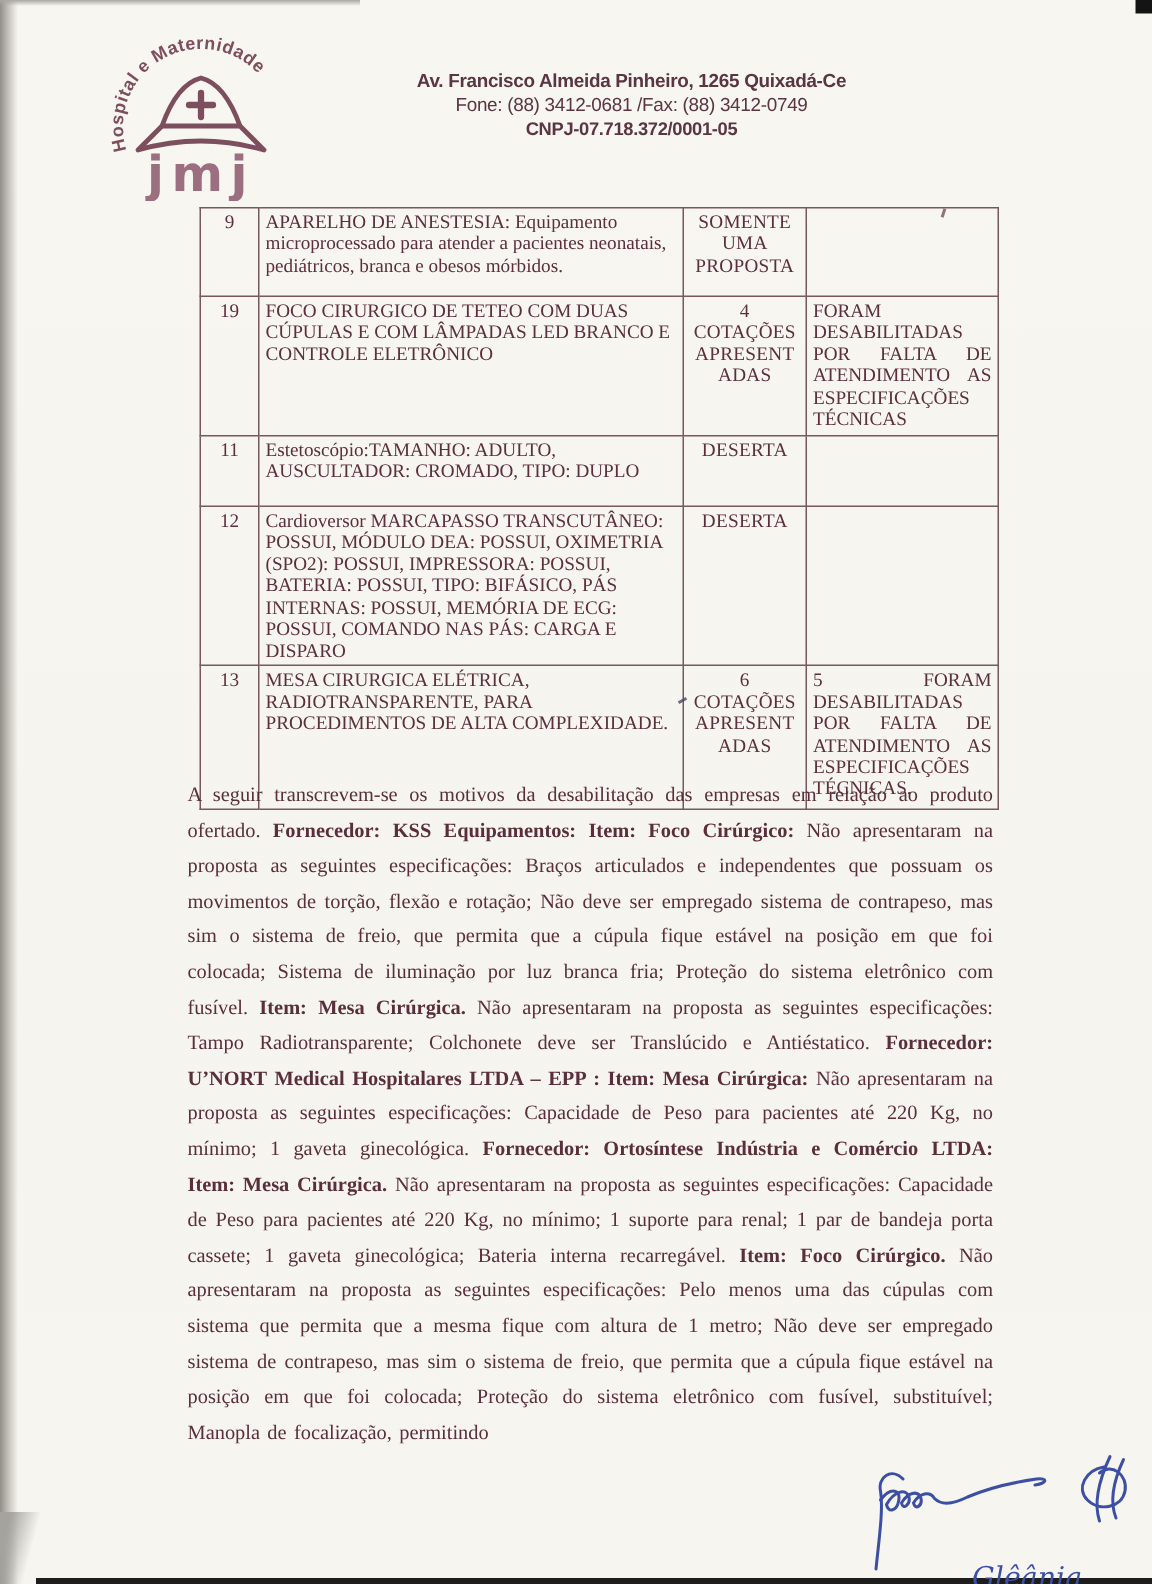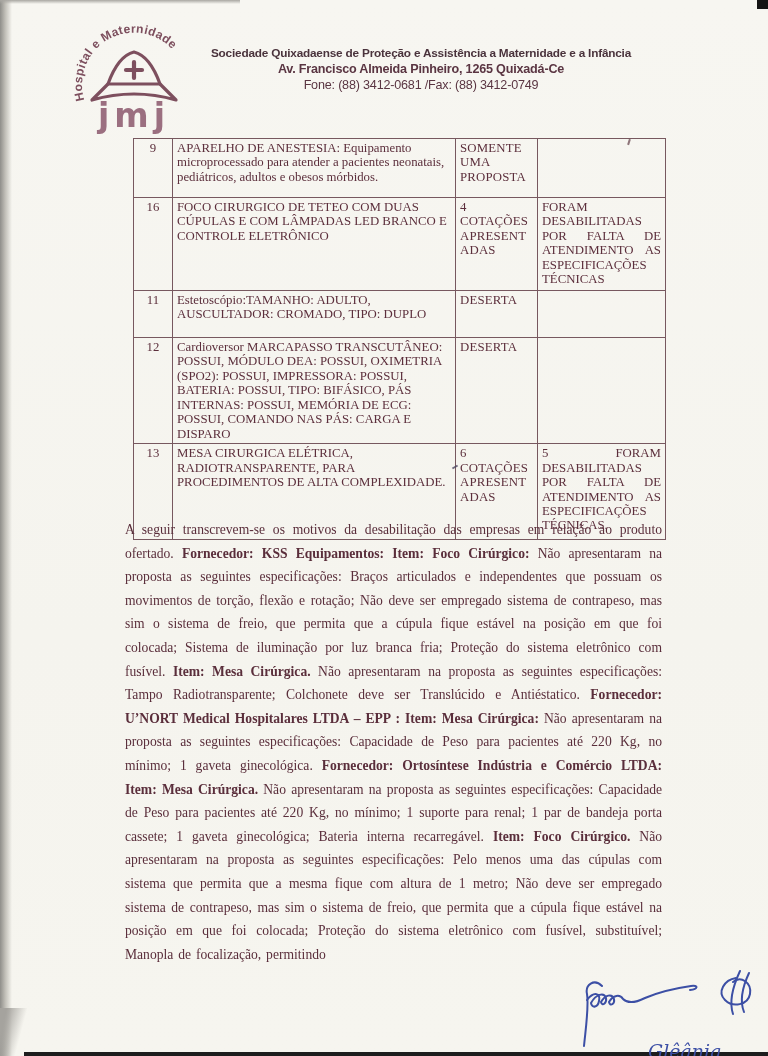--- a/index.html
+++ b/index.html
@@ -38,21 +38,21 @@
   table.items{
     position:absolute;left:133px;top:138px;width:532px;
     border-collapse:collapse;table-layout:fixed;
   }
   table.items td{
     border:1px solid #77585f;color:#5c2f3c;
     font-size:12.8px;line-height:1.13;padding:2px 4px;vertical-align:top;
     overflow:hidden;
   }
   td.cell-num{text-align:center;vertical-align:middle;font-size:13px;}
-  td.cell-status{vertical-align:middle;white-space:pre-line;letter-spacing:0.2px;}
+  td.cell-status{text-align:center;vertical-align:middle;white-space:pre-line;letter-spacing:0.2px;}
   td.cell-note{text-align:justify;padding:2px 5px;}
   tr.r0 td{height:54px;} tr.r1 td{height:88px;} tr.r2 td{height:42px;margin-top:44px;}
   tr.r3 td{height:100px;} tr.r4 td{height:91px;margin-top:41px;}
 
   
   .body-text{
     position:absolute;left:125px;top:518px;width:537px;
     font-size:13.6px;line-height:23.6px;color:#5a2e3b;
     text-align:justify;word-spacing:1.5px;
   }
@@ -89,43 +89,43 @@
       <path d="M 26 78 L 42 62 L 94 62 L 110 78 Q 68 66 26 78 Z" stroke-width="3.2"></path>
       <g stroke-width="4.2">
         <path d="M 68 40 L 68 56"></path>
         <path d="M 60 48 L 76 48"></path>
       </g>
     </g>
     <text x="68" y="105" text-anchor="middle" font-family="DejaVu Sans, sans-serif" font-size="33" font-weight="bold" letter-spacing="5" fill="#9b6f80">jmj</text>
   </svg>
 
   <div class="header-text">
-    <div class="org-line">Sociedade Quixadaense de Proteção e Assistência a Maternidade e a Infância</div>
     <div class="addr-line">Av. Francisco Almeida Pinheiro, 1265  Quixadá-Ce</div>
     <div class="phone-line">Fone: (88) 3412-0681 /Fax: (88) 3412-0749</div>
+    <div class="cnpj-line">CNPJ-07.718.372/0001-05</div>
   </div>
 
   <table class="items">
     <colgroup>
       <col style="width:39px">
         <col style="width:283px">
         <col style="width:82px">
         <col style="width:128px">
     </colgroup>
     <tbody>
         <tr class="r0">
           <td class="cell-num">9</td>
-          <td class="cell-desc">APARELHO DE ANESTESIA: Equipamento microprocessado para atender a pacientes neonatais, pediátricos, adultos e obesos mórbidos.</td>
+          <td class="cell-desc">APARELHO DE ANESTESIA: Equipamento microprocessado para atender a pacientes neonatais, pediátricos, branca e obesos mórbidos.</td>
           <td class="cell-status">SOMENTE
 UMA
 PROPOSTA</td>
           <td class="cell-note"></td>
         </tr>
         <tr class="r1">
-          <td class="cell-num">16</td>
+          <td class="cell-num">19</td>
           <td class="cell-desc">FOCO CIRURGICO DE TETEO COM DUAS CÚPULAS E COM LÂMPADAS LED BRANCO E CONTROLE ELETRÔNICO</td>
           <td class="cell-status">4
 COTAÇÕES
 APRESENT
 ADAS</td>
           <td class="cell-note">FORAM DESABILITADAS POR FALTA DE ATENDIMENTO AS ESPECIFICAÇÕES TÉCNICAS</td>
         </tr>
         <tr class="r2">
           <td class="cell-num">11</td>
           <td class="cell-desc">Estetoscópio:TAMANHO: ADULTO, AUSCULTADOR: CROMADO, TIPO: DUPLO</td>

